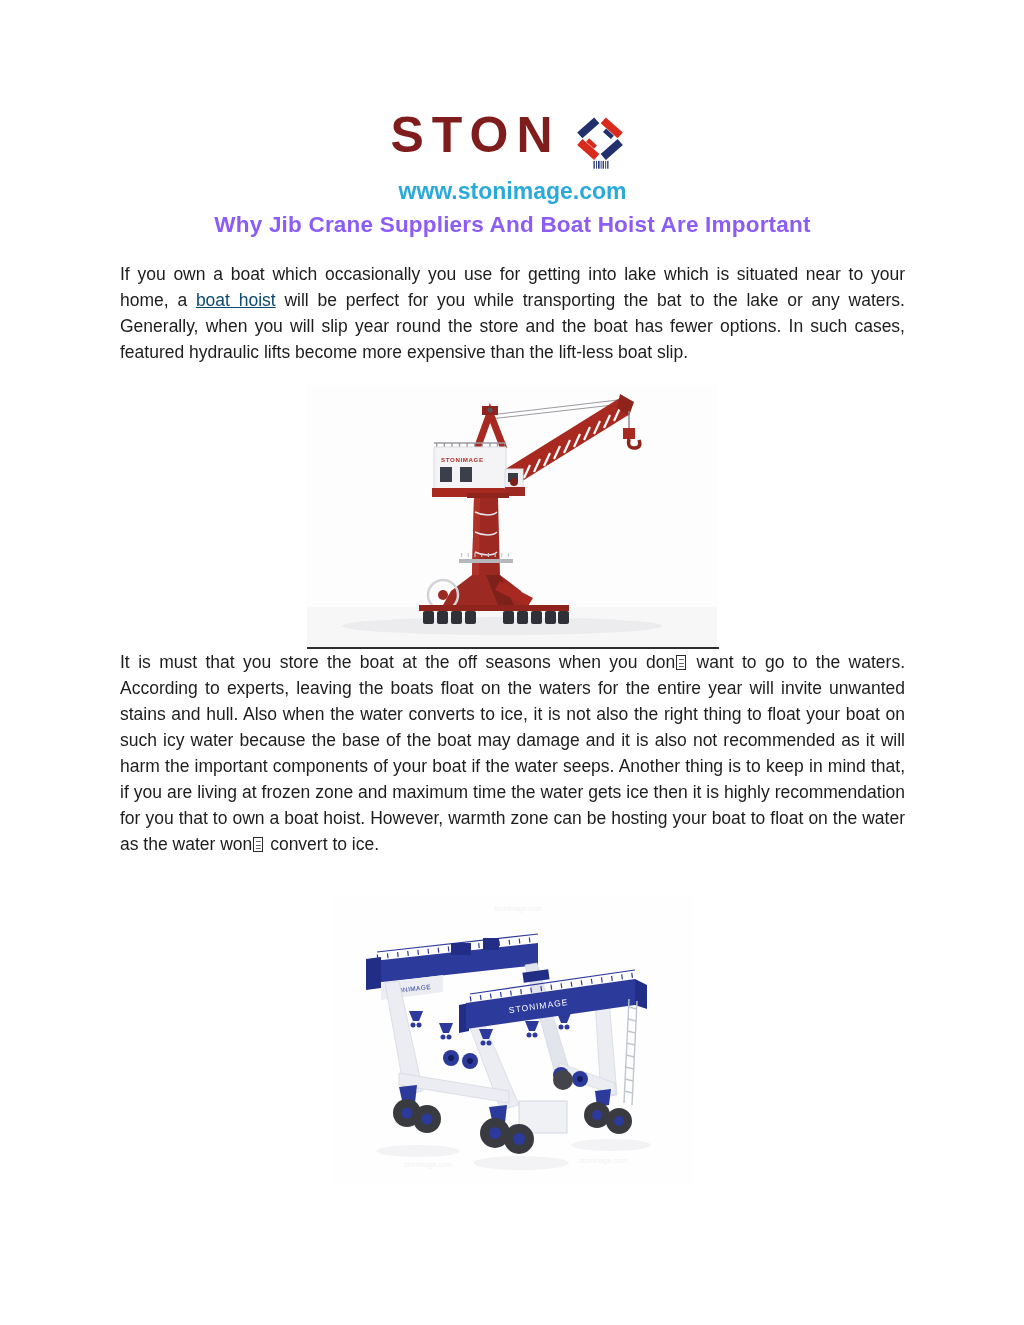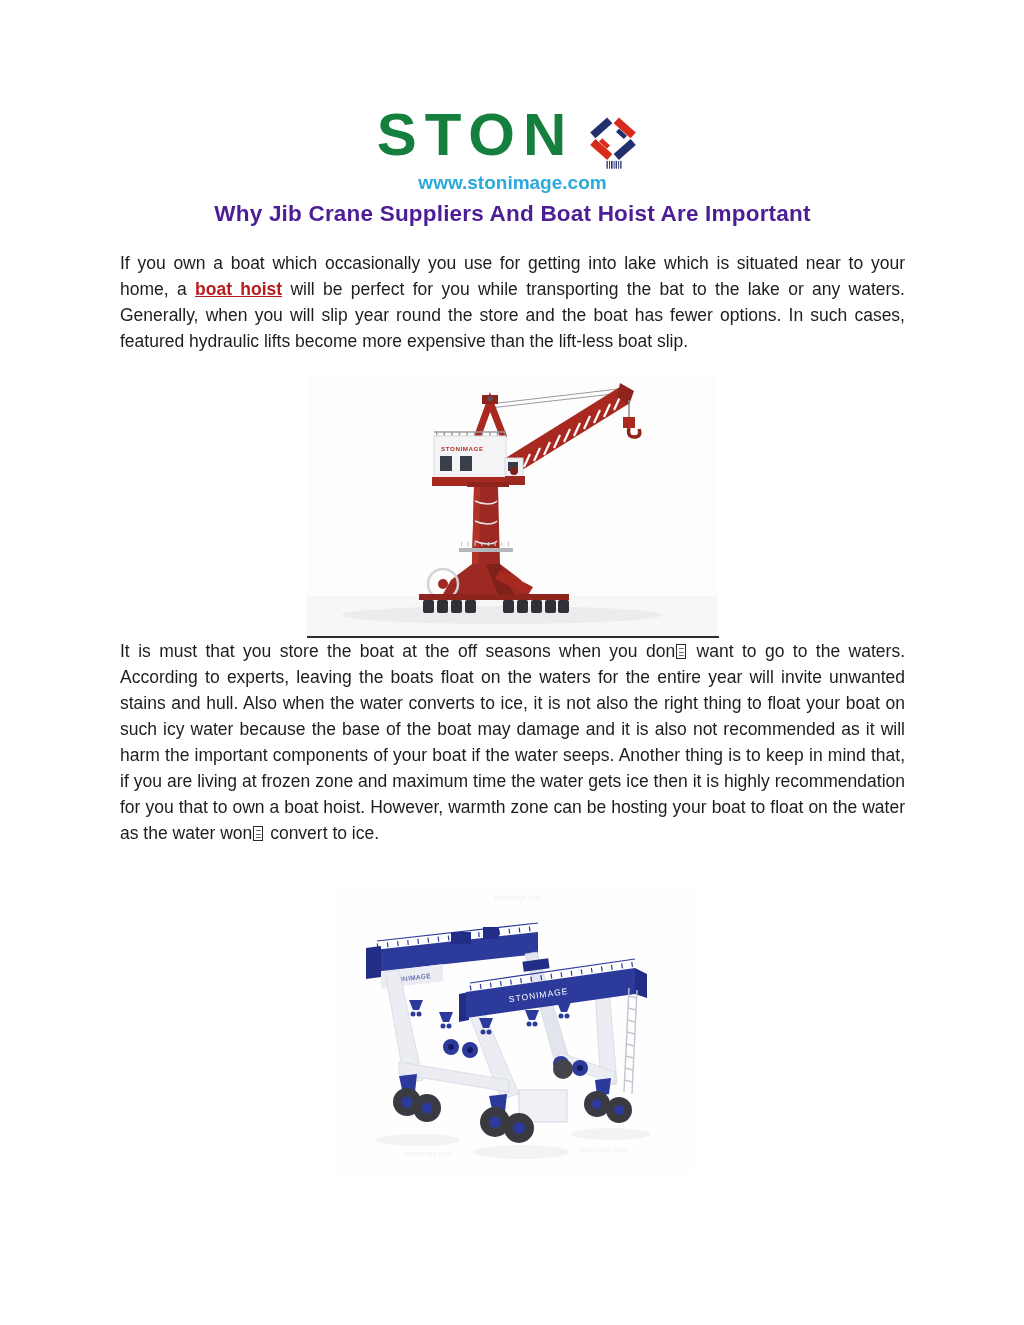--- a/index.html
+++ b/index.html
@@ -1,27 +1,27 @@
 <!DOCTYPE html>
 <html><head>
 <meta charset="utf-8">
 <style>
   html,body{margin:0;padding:0;background:#fff;}
   body{width:1024px;height:1325px;font-family:"Liberation Sans",sans-serif;overflow:hidden;}
   .page{width:1024px;height:1325px;box-sizing:border-box;padding:0 119px 0 120px;}
   header{text-align:center;}
   .logo-row{margin-top:110px;display:flex;justify-content:center;align-items:flex-start;height:60px;}
-  .logo-text{font-size:60px;font-weight:800;color:#15803d;letter-spacing:8px;line-height:50px;white-space:nowrap;text-align:right;}
+  .logo-text{font-size:50px;font-weight:800;color:#7f1d1d;letter-spacing:8px;line-height:50px;white-space:nowrap;text-align:right;}
   .logo-icon{width:66px;height:60px;margin:0 2px 0 6px;flex:0 0 auto;}
-  .website{font-size:19px;font-weight:bold;color:#2aa9dd;margin-top:2px;}
-  .title{font-size:22.5px;font-weight:bold;color:#4c1d95;margin:7px 0 0 0;letter-spacing:0.2px;}
+  .website{font-size:23px;font-weight:bold;color:#2aa9dd;margin-top:8px;}
+  .title{font-size:22.5px;font-weight:bold;color:#8b5cf6;margin:7px 0 0 0;letter-spacing:0.2px;}
   .para{font-size:17.5px;line-height:26px;color:#1d1d1d;text-align:justify;margin:0;}
   .p1{margin-top:23px;}
   .p2{}
-  a.doclink{color:#b91c1c;text-decoration:underline;cursor:pointer;font-weight:bold;}
+  a.doclink{color:#0c4a6e;text-decoration:underline;cursor:pointer;}
   .tofu{display:inline-block;width:10px;height:15px;border:1.5px solid #2a2a2a;box-sizing:border-box;
         vertical-align:-2px;margin:0 2px 0 1px;
         background:repeating-linear-gradient(0deg,#666 0 1px,transparent 1px 3.5px);
         background-size:60% 70%;background-position:center;background-repeat:no-repeat;}
   figure{margin:0;}
   .fig1{width:412px;margin:20px auto 0 auto;border-bottom:2px solid #2e2e2e;font-size:0;}
   .fig2{width:360px;margin:38px auto 0 auto;font-size:0;}
 </style>
 </head>
 <body>

